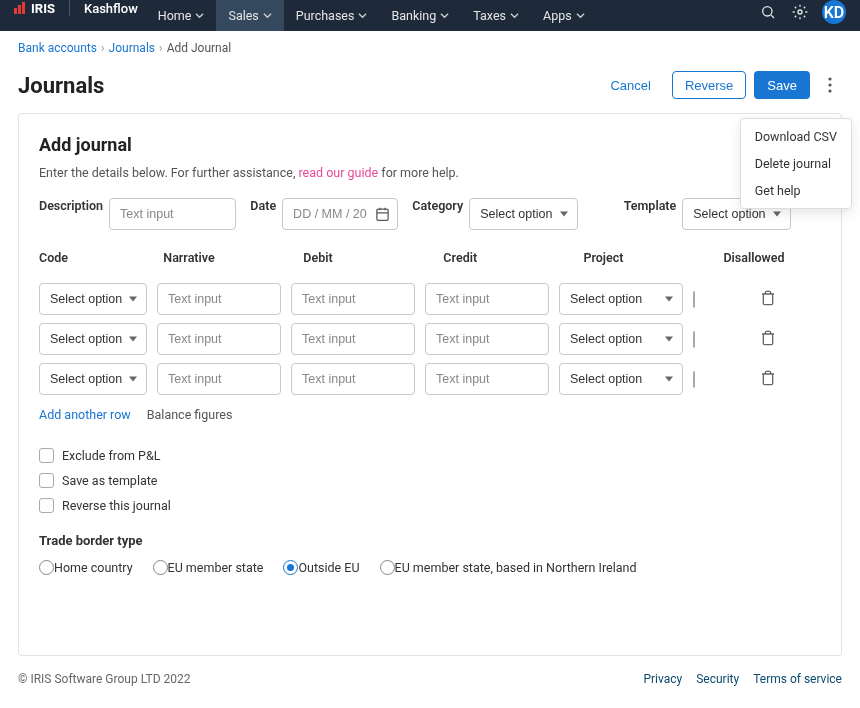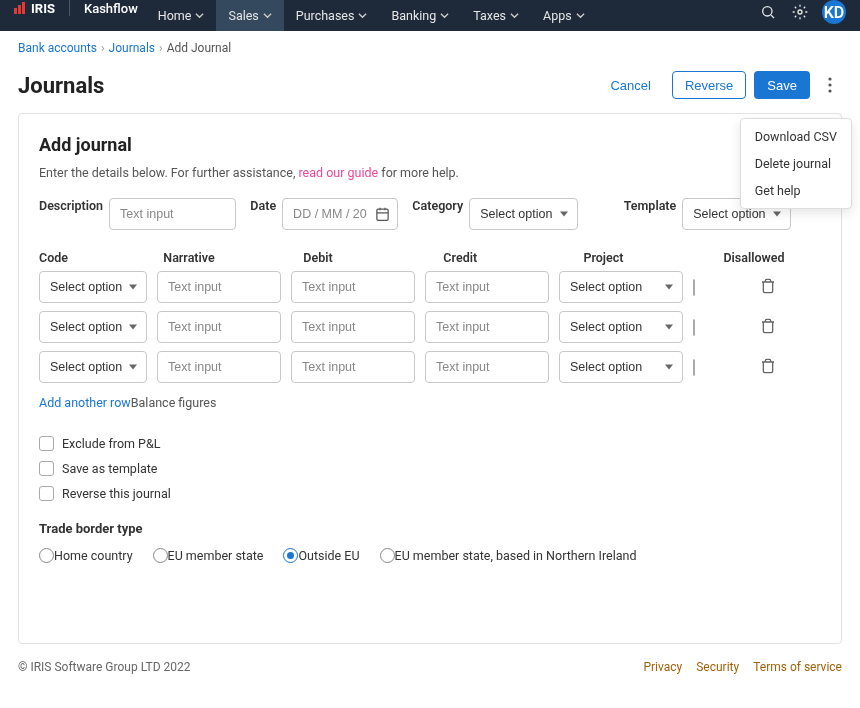--- a/index.html
+++ b/index.html
@@ -39,44 +39,44 @@
 .form-row{display:flex;gap:14px;margin-bottom:20px}
 .form-col{flex:1;display:flex;flex-direction:row;gap:6px}
 .label{font-size:12.5px;font-weight:600;color:#333}
 .input,.select{height:32px;border:1px solid #c8c8c8;border-radius:4px;padding:0 10px;font-size:12.5px;width:100%;background:#fff;color:#333}
 .input::placeholder{color:#888}
 .select{appearance:none;background-image:none;padding-right:24px;position:relative}
 .select-wrap{position:relative}
 .select-wrap::after{content:"";position:absolute;right:10px;top:50%;width:0;height:0;border-left:4px solid transparent;border-right:4px solid transparent;border-top:5px solid #666;transform:translateY(-50%);pointer-events:none}
 .date-wrap{position:relative}
 .date-icon{position:absolute;right:8px;top:50%;transform:translateY(-50%);pointer-events:none}
-.grid-labels{display:flex;gap:18px;margin-bottom:6px}
+.grid-labels{display:flex;gap:18px;margin-bottom:18px}
 .grid-row{display:flex;gap:10px;margin-bottom:8px;align-items:center}
 .col-code{width:108px}
 .col-narr{width:124px}
 .col-debit{width:124px}
 .col-credit{width:124px}
 .col-project{width:124px}
 .col-dis{width:52px;text-align:left}
 .col-del{width:28px;display:flex;justify-content:center}
 .checkbox{width:15px;height:15px;border:1px solid #aaa;border-radius:3px;cursor:pointer;background:#fff}
 .trash{width:18px;height:18px;cursor:pointer}
-.link-row{display:flex;margin-top:12px;margin-bottom:26px;font-size:12.5px}
+.link-row{display:flex;gap:16px;margin-top:12px;margin-bottom:26px;font-size:12.5px}
 .link-add{color:#1976d2;cursor:pointer}
 .link-balance{color:#555;cursor:pointer}
 .check-row{display:flex;align-items:center;gap:8px;margin-bottom:10px;font-size:12.5px}
 .section-label{font-size:13px;font-weight:700;margin:20px 0 12px}
 .radio-row{display:flex;gap:20px;align-items:center;flex-wrap:wrap;font-size:12.5px}
 .radio-opt{display:flex;align-items:center;cursor:pointer}
 .radio{width:15px;height:15px;border:1.5px solid #888;border-radius:50%;display:flex;align-items:center;justify-content:center}
 .radio.checked{border-color:#1976d2}
 .radio.checked::after{content:"";width:7px;height:7px;border-radius:50%;background:#1976d2}
 .footer{display:flex;padding:16px 18px;font-size:12px;color:#666}
 .footer-links{margin-left:auto;display:flex;gap:14px}
-.footer-links a{color:#a16207;text-decoration:none}
+.footer-links a{color:#0c4a6e;text-decoration:none}
 svg{display:block}
 </style>
 </head>
 <body>
 
 <div class="topnav">
   <div class="logo">
     <span class="logo-bars">
         <span></span>
         <span></span>

